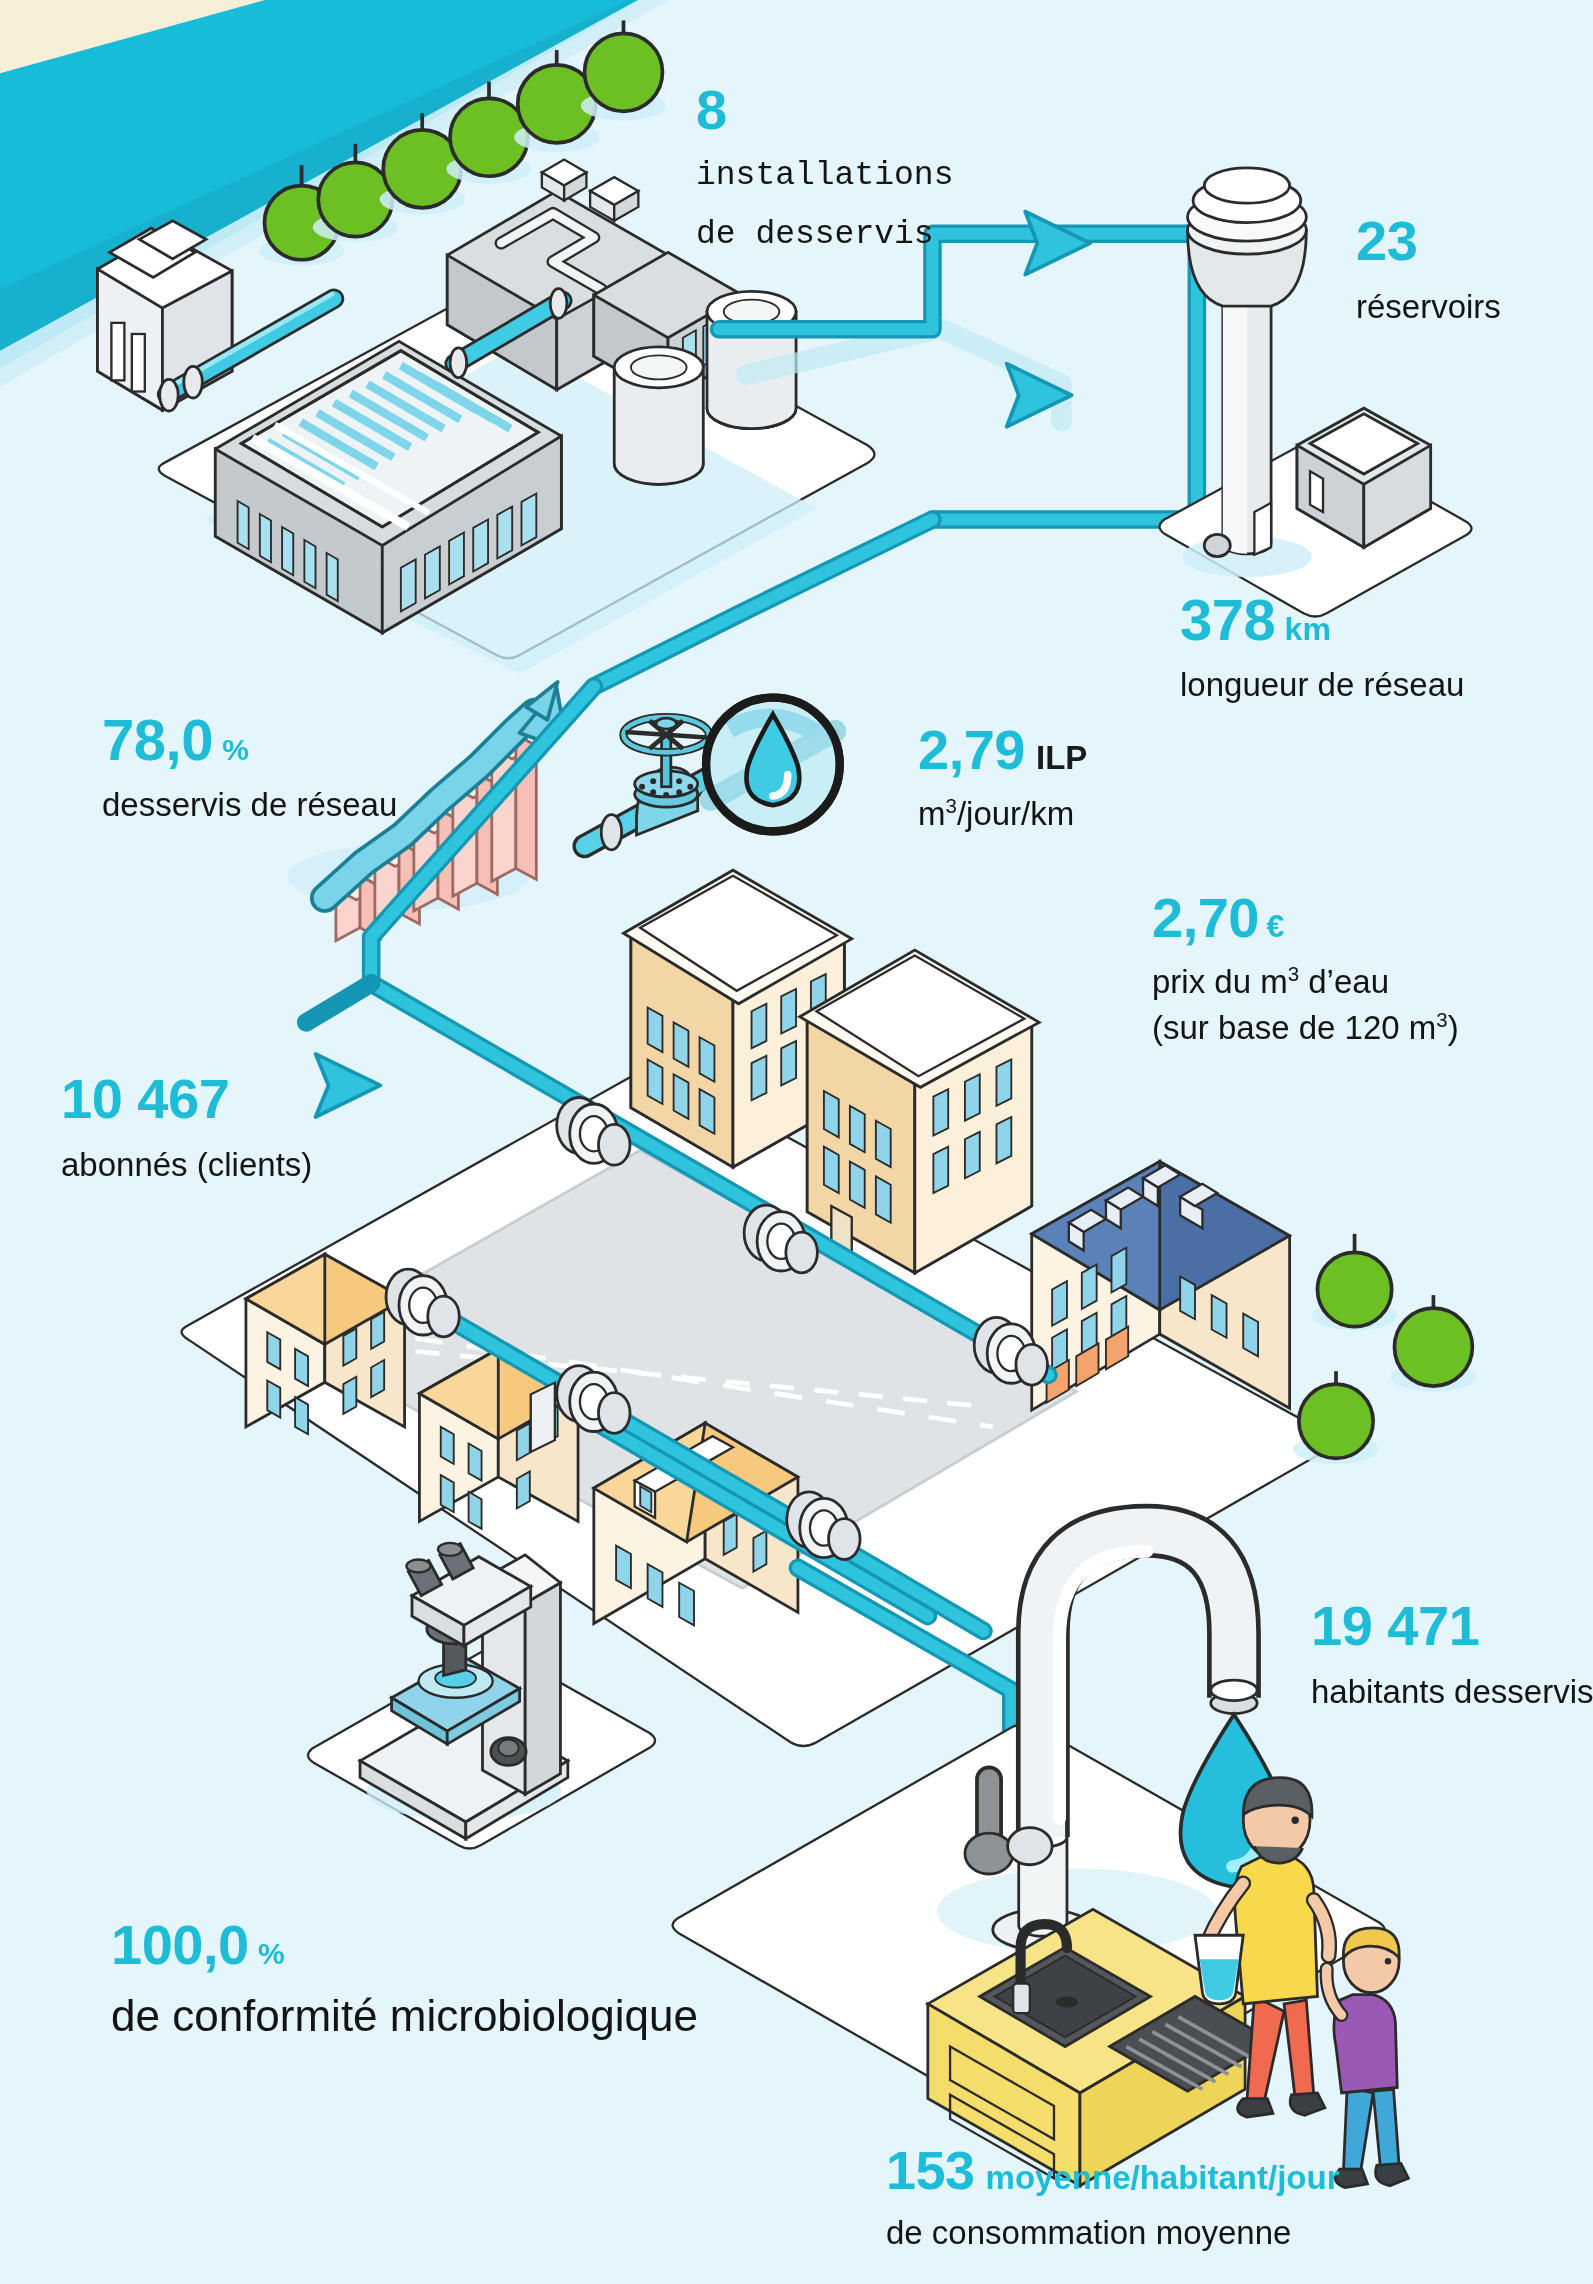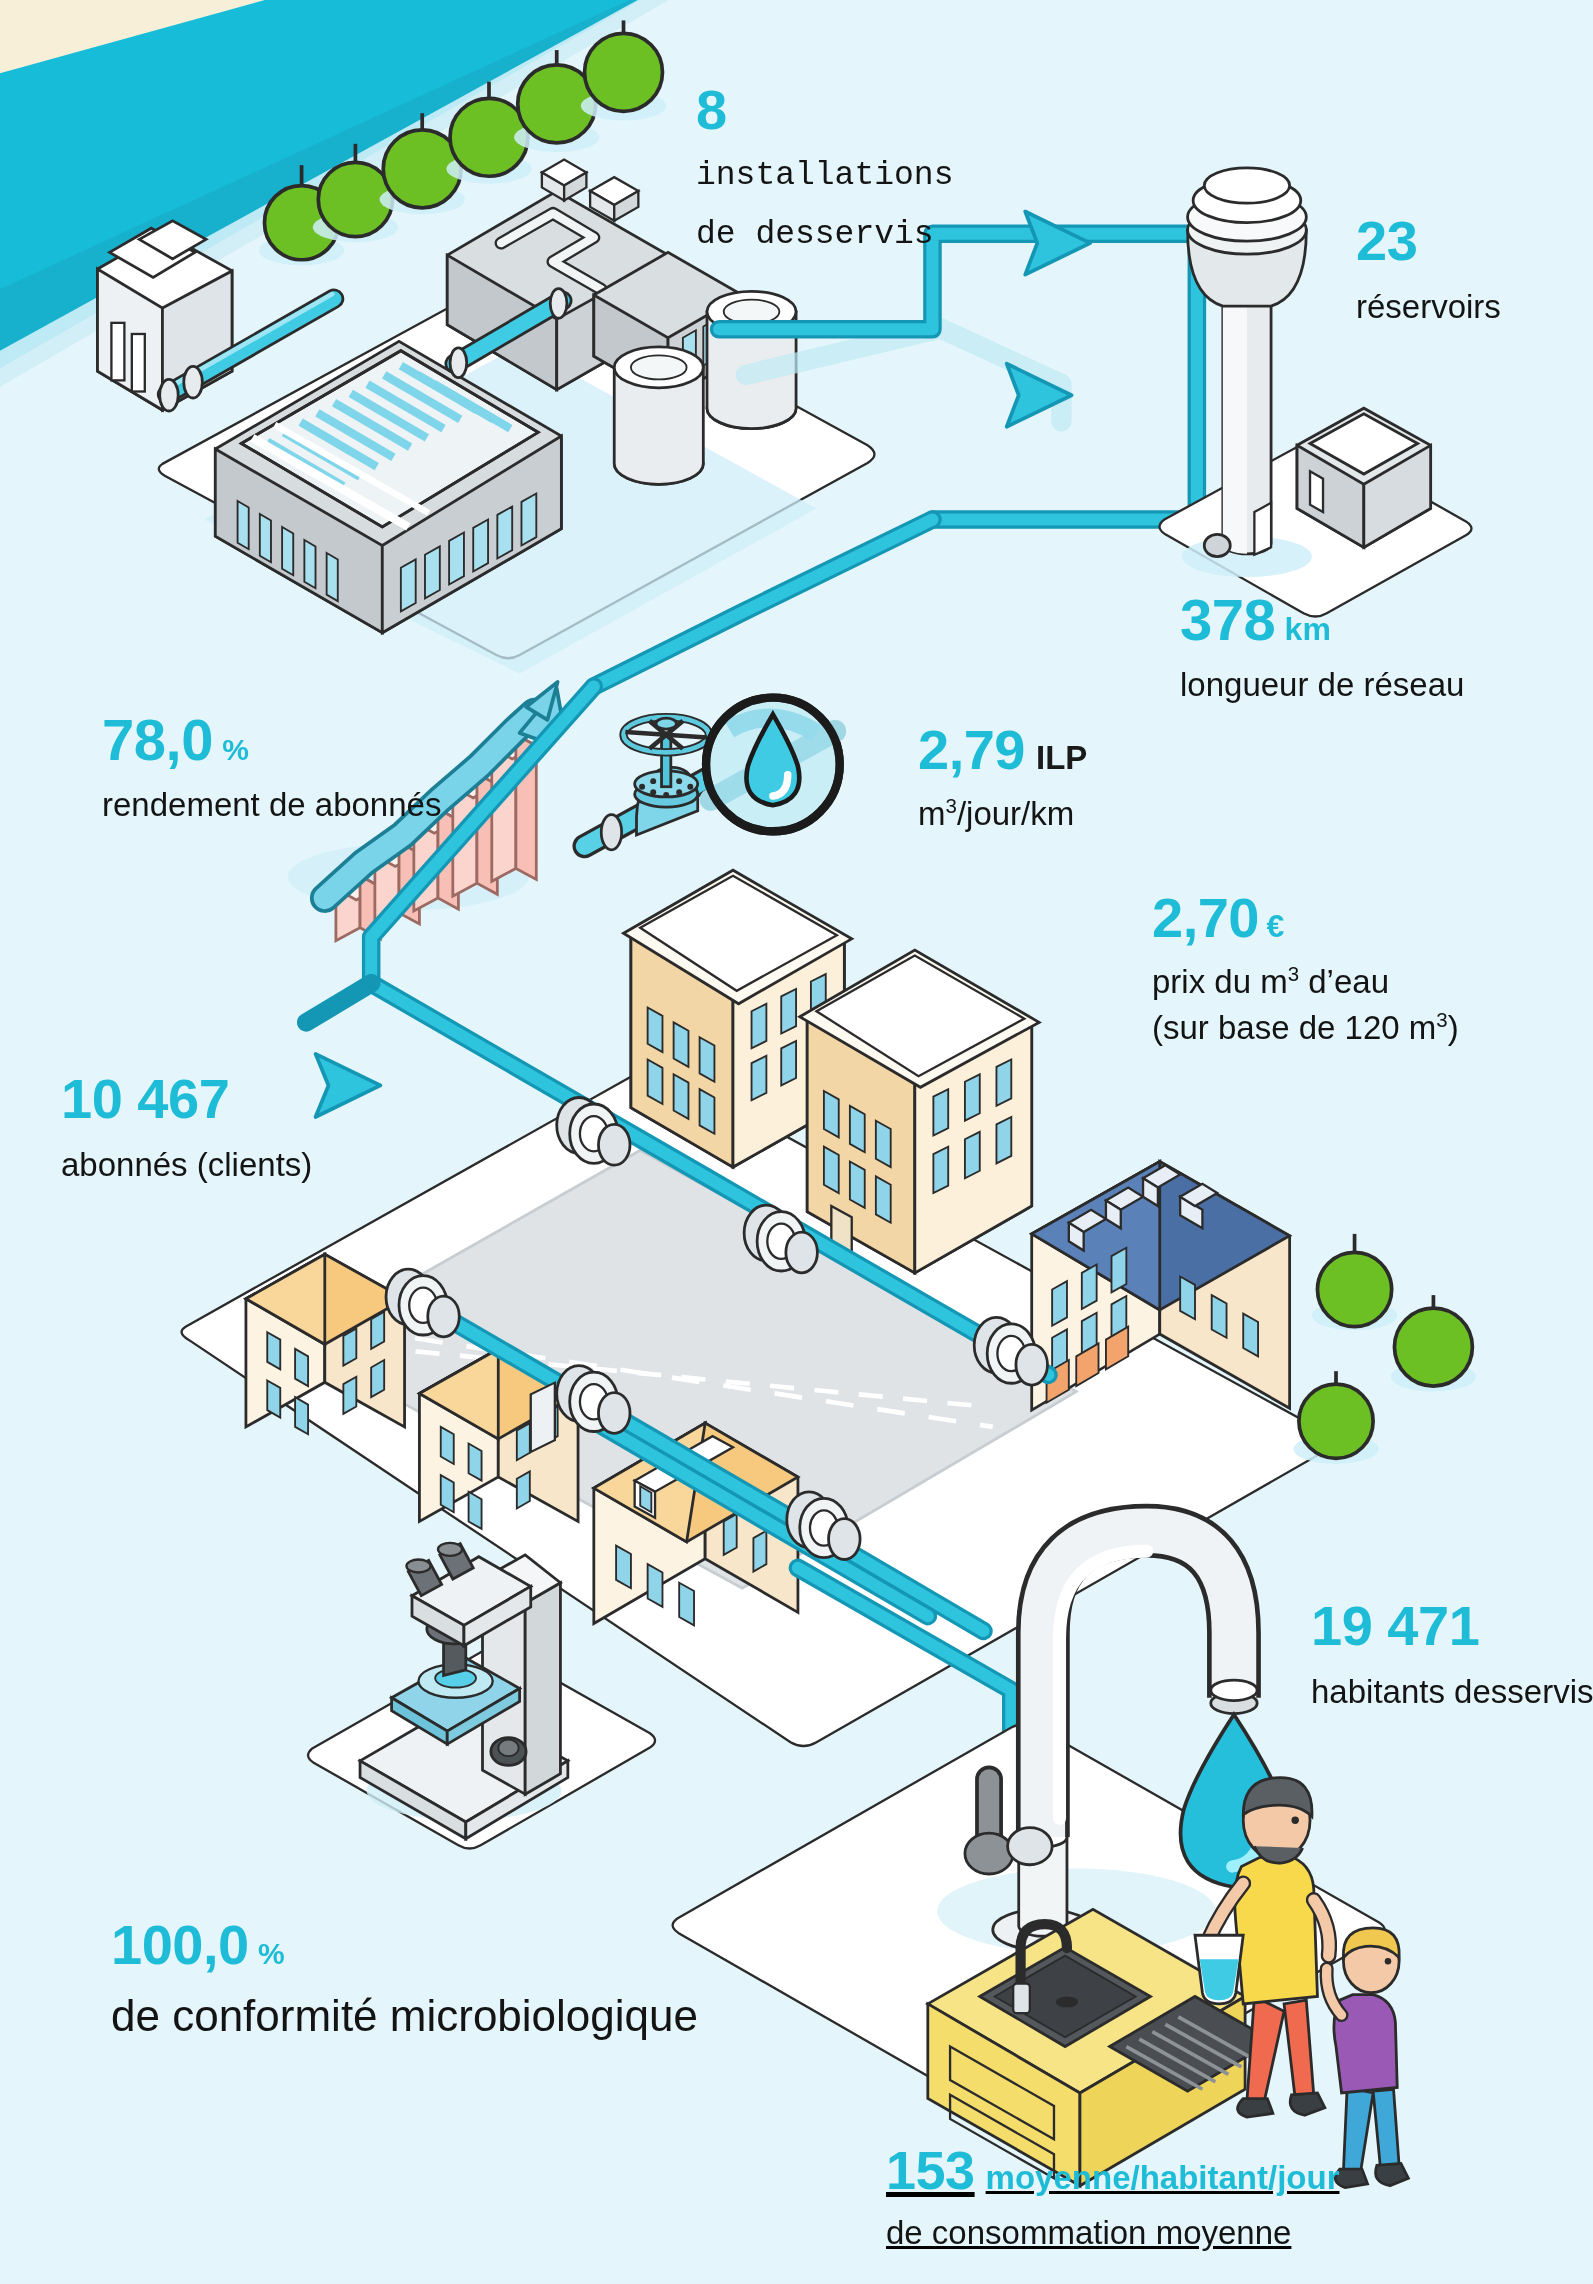--- a/index.html
+++ b/index.html
@@ -76,21 +76,21 @@
 
   #stat-inhabitants  { left:1311px; top:1598px; }
   #stat-inhabitants .big { font-size:56px; }
   #stat-inhabitants .sub { font-size:33px; margin-top:16.7px; }
 
   #stat-compliance   { left:111px;  top:1917px; }
   #stat-compliance .big { font-size:56px; }
   #stat-compliance .unit { font-size:30px; margin-left:9.3px; }
   #stat-compliance .sub { font-size:44px; margin-top:15px; }
 
-  #stat-consumption  { left:886px;  top:2143px;text-decoration:underline; }
+  #stat-consumption  { left:886px;  top:2143px; }
   #stat-consumption .big { font-size:54px; }
   #stat-consumption .unit { font-size:33px; margin-left:11px; }
   #stat-consumption .sub { font-size:33px; margin-top:15px; }
 
   sup { font-size:0.62em; vertical-align:super; line-height:0; }
 </style>
 </head>
 <body>
 
 <div id="stage">
@@ -789,21 +789,21 @@
       <span class="unit">km</span>
     </div>
     <div class="sub">longueur de réseau</div>
   </div>
 
   <div class="stat" id="stat-yield">
     <div class="bigrow">
       <span class="big">78,0</span>
       <span class="unit">%</span>
     </div>
-    <div class="sub">rendement de abonnés</div>
+    <div class="sub">desservis de réseau</div>
   </div>
 
   <div class="stat" id="stat-ilp">
     <div class="bigrow">
       <span class="big">2,79</span>
       <span class="unit dark">ILP</span>
     </div>
     <div class="sub"><span>m</span><sup>3</sup><span>/jour/km</span></div>
   </div>
 

